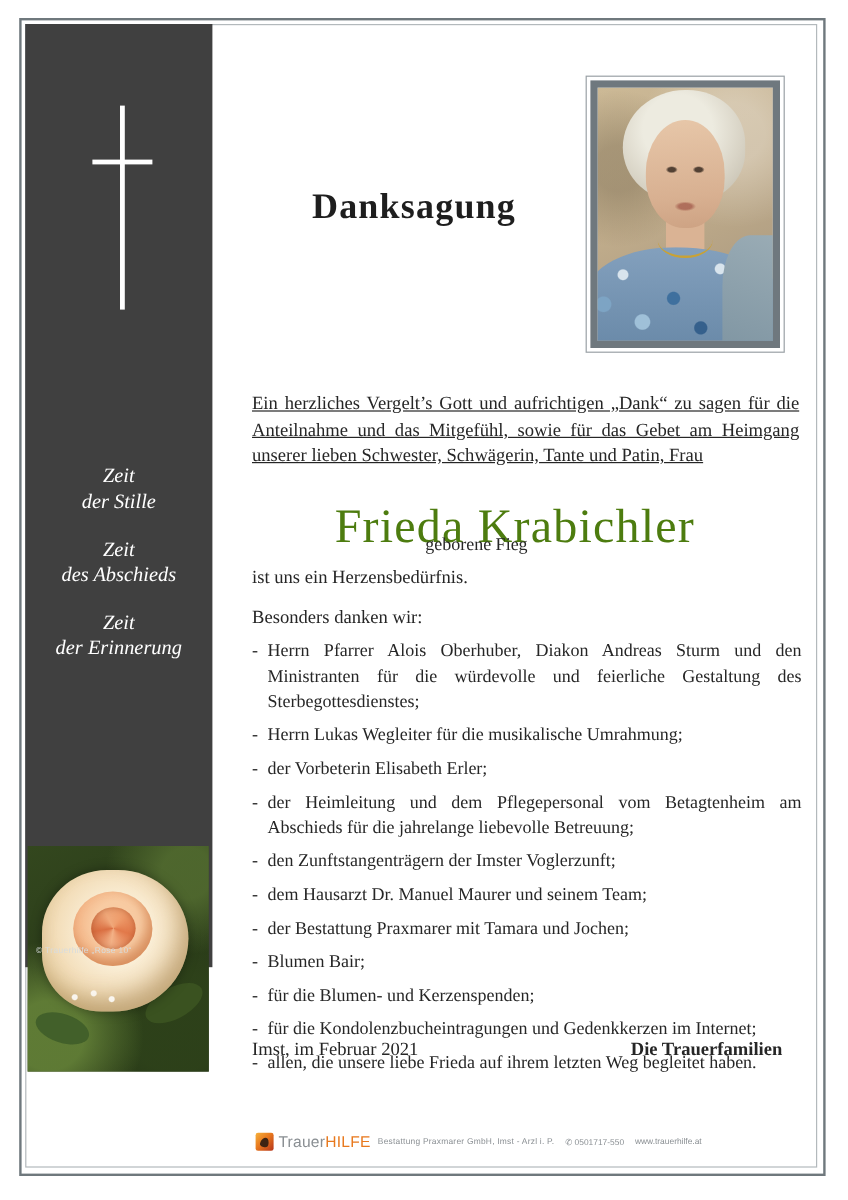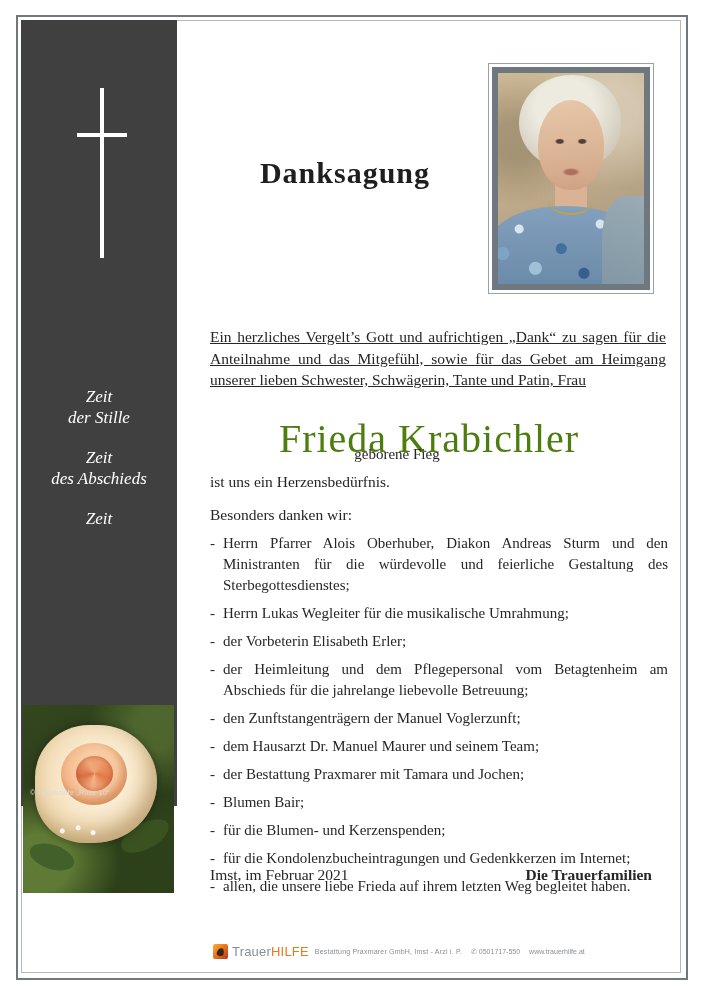--- a/index.html
+++ b/index.html
@@ -125,20 +125,21 @@
     <div class="stanza">
       <div>Zeit</div>
       <div>der Stille</div>
     </div>
     <div class="stanza">
       <div>Zeit</div>
       <div>des Abschieds</div>
     </div>
     <div class="stanza">
       <div>Zeit</div>
+      <div>der Erinnerung</div>
     </div>
   </div>
 
   <div class="rose-photo">
     <div class="rose-leaf1"></div>
     <div class="rose-leaf2"></div>
     <div class="rose-bloom"></div>
     <div class="rose-mid"></div>
     <div class="rose-core"></div>
     <div class="rose-dew"></div>
@@ -180,21 +181,21 @@
   <li>
     <span class="bullet">-</span>
     <div class="li-text">der Vorbeterin Elisabeth Erler;</div>
   </li>
   <li>
     <span class="bullet">-</span>
     <div class="li-text">der Heimleitung und dem Pflegepersonal vom Betagtenheim am Abschieds für die jahrelange liebevolle Betreuung;</div>
   </li>
   <li>
     <span class="bullet">-</span>
-    <div class="li-text">den Zunftstangenträgern der Manuel Voglerzunft;</div>
+    <div class="li-text">den Zunftstangenträgern der Imster Voglerzunft;</div>
   </li>
   <li>
     <span class="bullet">-</span>
     <div class="li-text">dem Hausarzt Dr. Manuel Maurer und seinem Team;</div>
   </li>
   <li>
     <span class="bullet">-</span>
     <div class="li-text">der Bestattung Praxmarer mit Tamara und Jochen;</div>
   </li>
   <li>

